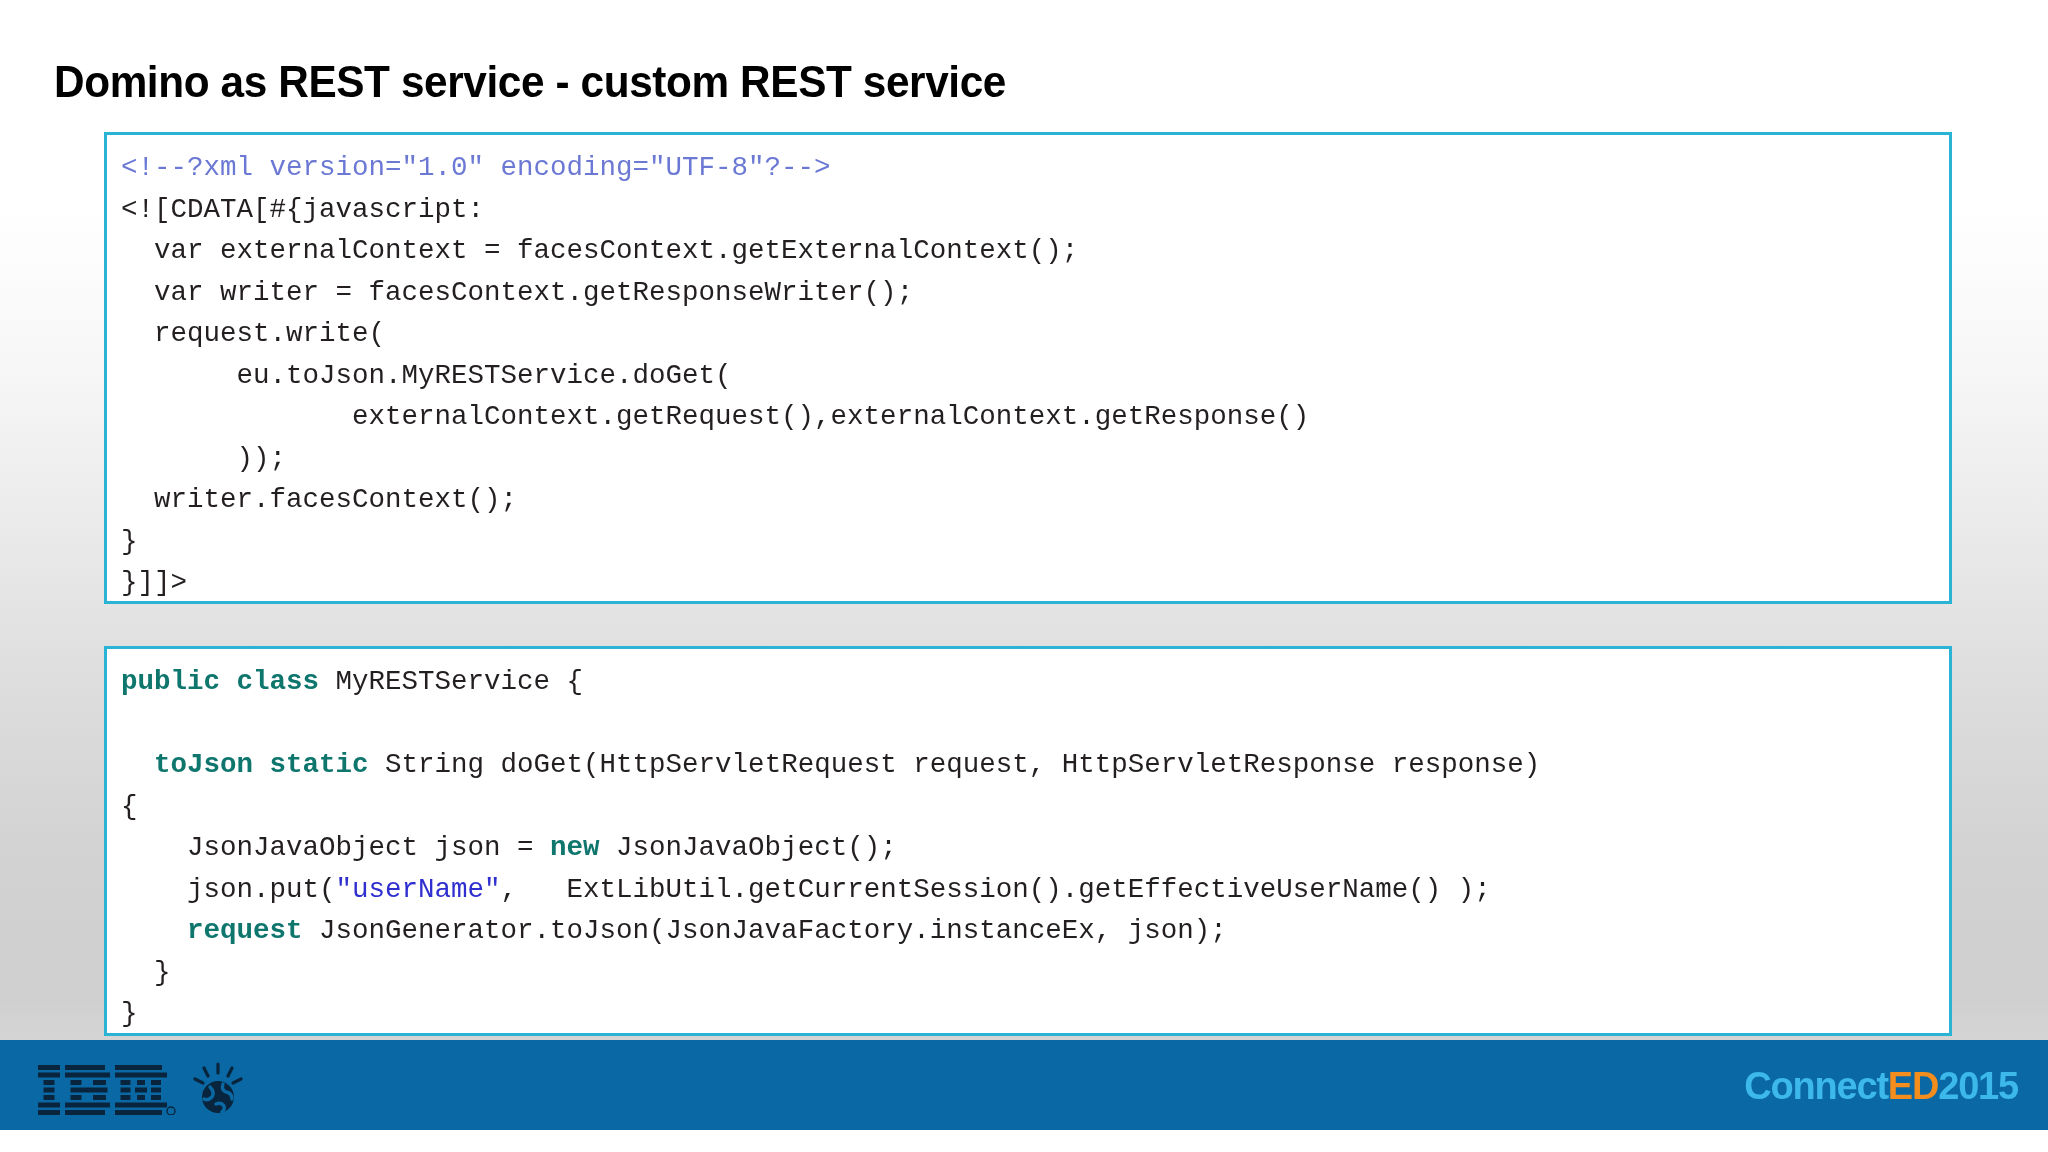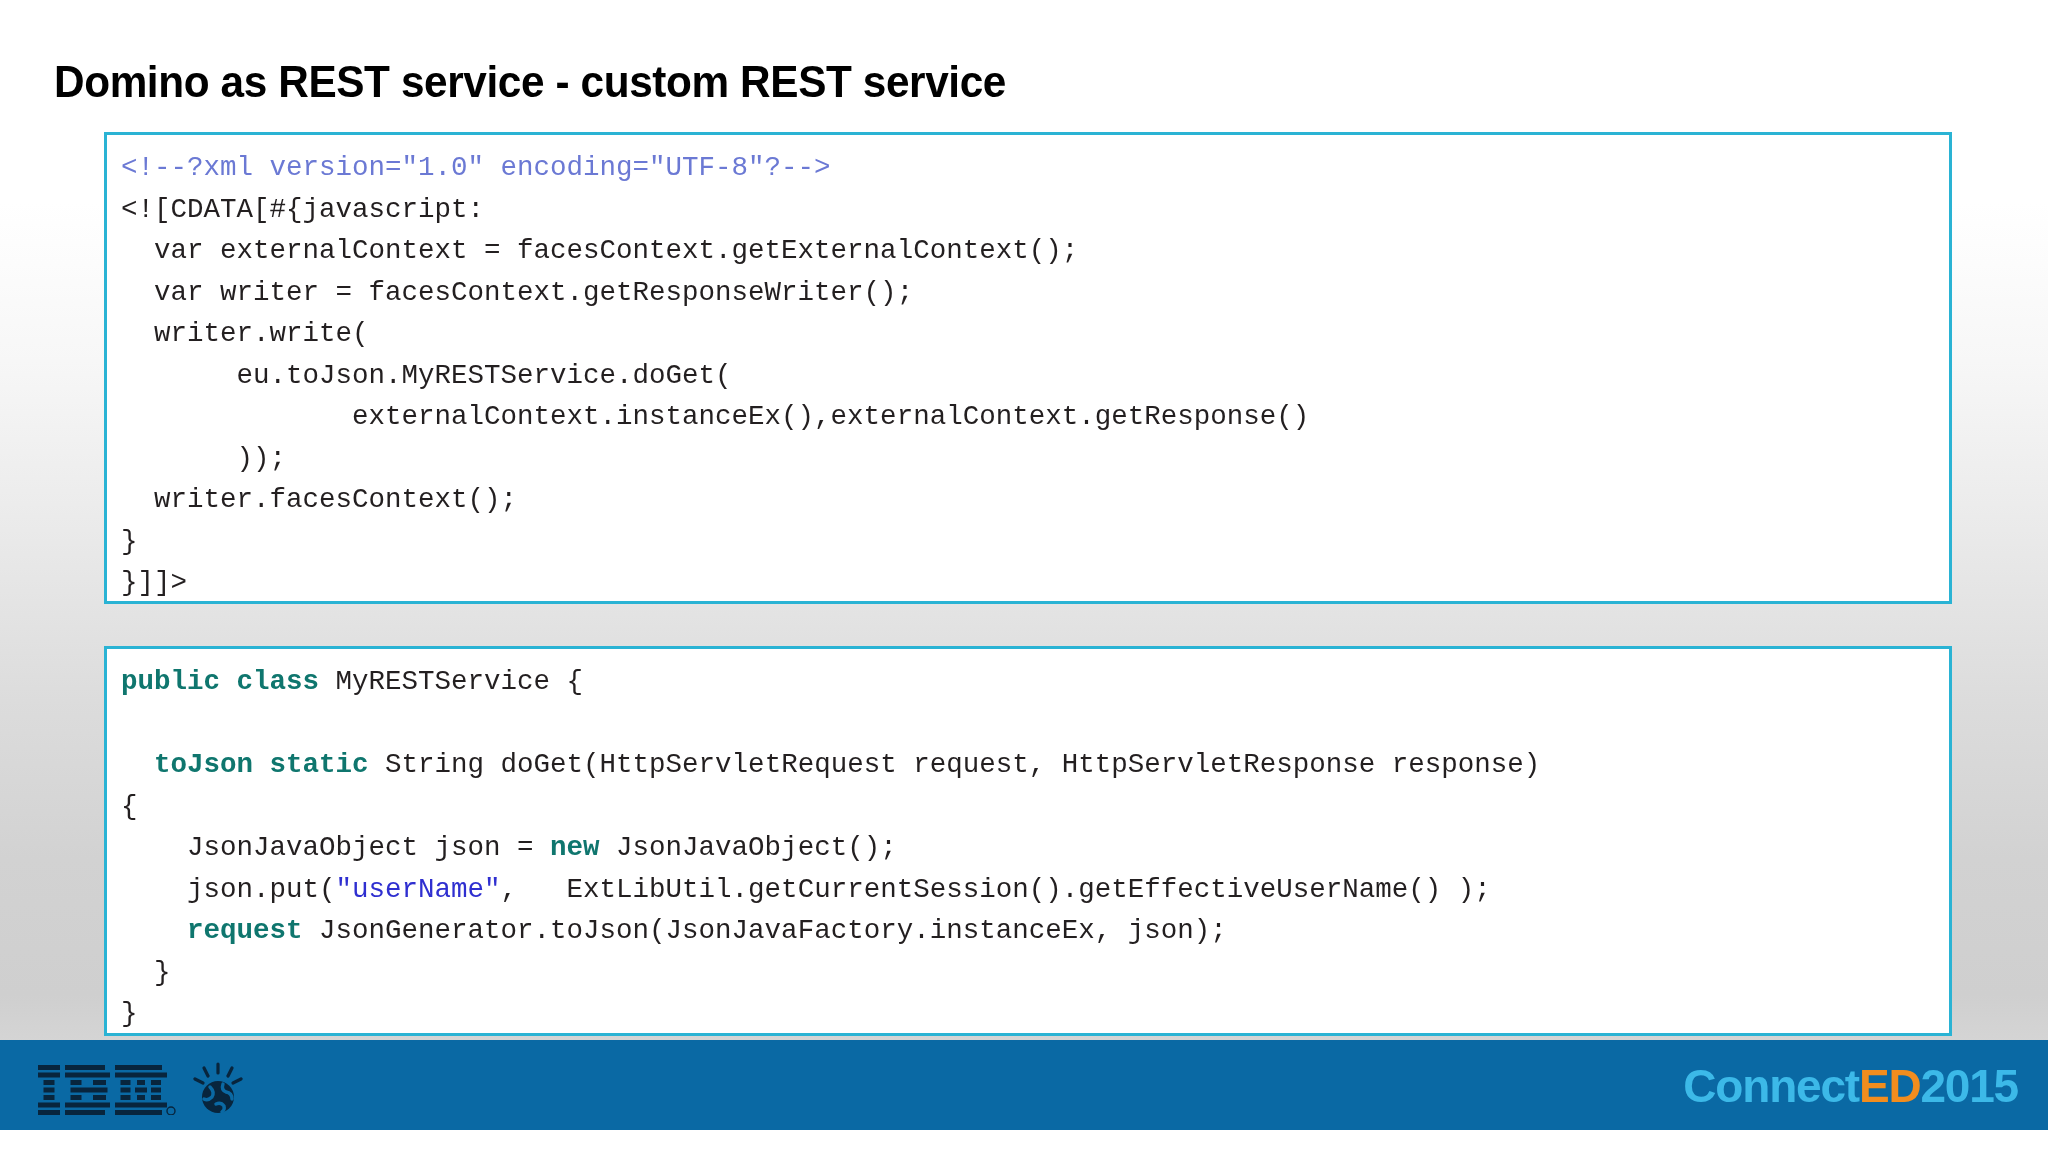--- a/index.html
+++ b/index.html
@@ -101,44 +101,44 @@
     gap: 14px;
   }
   .ibm-letters { display: block; }
   .ibm-globe { display: block; }
   .connected-logo {
     position: absolute;
     right: 30px;
     top: 14px;
     font-family: "Liberation Sans", sans-serif;
     font-weight: bold;
-    font-size: 46px;
+    font-size: 38px;
     letter-spacing: -1.2px;
     white-space: nowrap;
     line-height: 56px;
   }
   .ce-connect { color: #3cb9e8; }
   .ce-ed { color: #f28d1e; }
   .ce-year { color: #3cb9e8; }
 </style>
 </head>
 <body>
 
 <div class="slide">
 
   <h1 class="slide-title">Domino as REST service - custom REST service</h1>
 
   <div class="code-box" id="code-box-xml">
     <pre class="code-pre"><span class="tok-xmldecl">&lt;!--?xml version="1.0" encoding="UTF-8"?--&gt;</span>
 <span>&lt;![CDATA[#{javascript:</span>
 <span>  var externalContext = facesContext.getExternalContext();</span>
 <span>  var writer = facesContext.getResponseWriter();</span>
-<span>  writer.write(</span>
+<span>  request.write(</span>
 <span>       eu.toJson.MyRESTService.doGet(</span>
-<span>              externalContext.instanceEx(),externalContext.getResponse()</span>
+<span>              externalContext.getRequest(),externalContext.getResponse()</span>
 <span>       ));</span>
 <span>  writer.facesContext();</span>
 <span>}</span>
 <span>}]]&gt;</span></pre>
   </div>
 
   <div class="code-box" id="code-box-java">
     <pre class="code-pre"><span><span class="tok-kw">public class</span> MyRESTService {</span>
 <span></span>
 <span>  <span class="tok-kw">toJson static</span> String doGet(HttpServletRequest request, HttpServletResponse response)</span>

